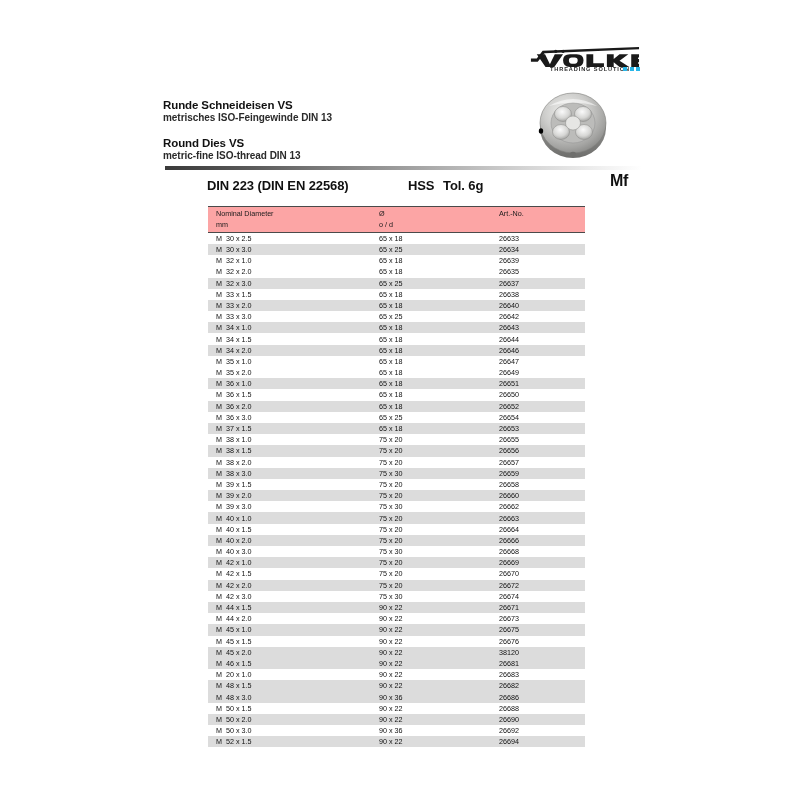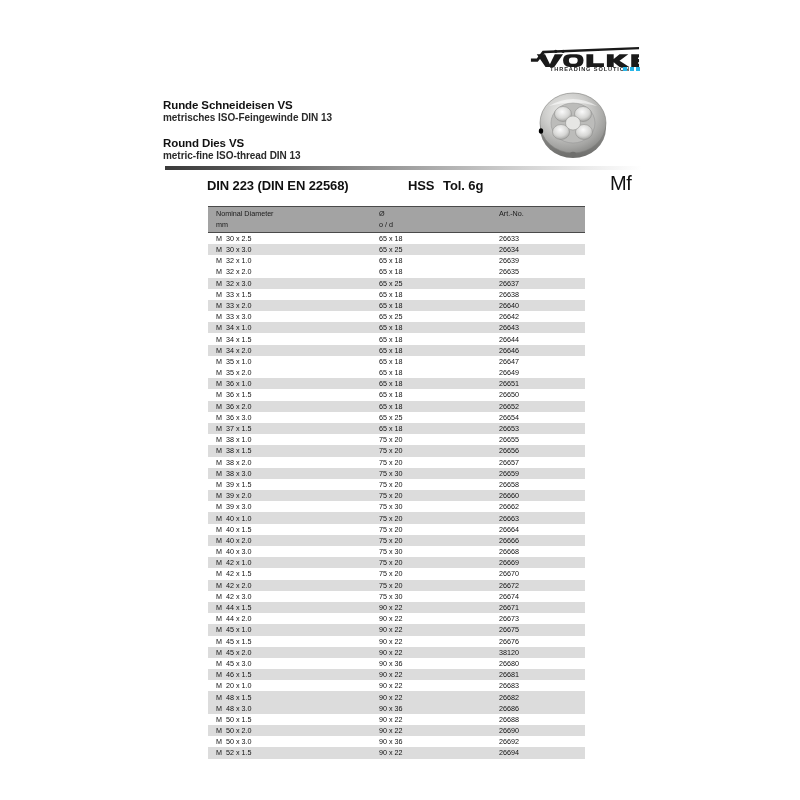--- a/index.html
+++ b/index.html
@@ -119,22 +119,22 @@
     white-space: nowrap;
     letter-spacing: -0.1px;
   }
   .spec-din   { left: 207px; top: 0; }
   .spec-hss   { left: 377px; top: 0; padding-left: 31px; }
   .spec-tol   { left: 443px; top: 0; }
   .spec-mf {
     position: absolute;
     left: 610px;
     top: -6px;
-    font-size: 20px;
-    font-weight: normal;
+    font-size: 16px;
+    font-weight: bold;
     color: #111111;
     letter-spacing: -0.3px;
   }
 
   
   .table-wrap {
     position: absolute;
     left: 208px;
     top: 206px;
     width: 377px;
@@ -144,21 +144,21 @@
     width: 377px;
     table-layout: fixed;
     font-size: 7.2px;
     color: #111111;
   }
   table.dies col.c-nom  { width: 163px; }
   table.dies col.c-dia  { width: 120px; }
   table.dies col.c-art  { width: 94px; }
 
   table.dies thead th {
-    background: #a3a3a3;
+    background: #fca5a5;
     font-weight: normal;
     text-align: left;
     padding: 2.1px 0 2.1px 8px;
     font-size: 7.2px;
     color: #1a1a1a;
     line-height: 9px;
     border: 0;
   }
   table.dies thead tr.hdr-top th {
     border-top: 1.6px solid #4a4a4a;
@@ -476,25 +476,20 @@
           <tr class="odd">
             <td class="cell-nom"><span class="m-prefix">M</span><span>45 x 1.5</span></td>
             <td class="cell-dia">90 x 22</td>
             <td class="cell-art">26676</td>
           </tr>
           <tr class="even">
             <td class="cell-nom"><span class="m-prefix">M</span><span>45 x 2.0</span></td>
             <td class="cell-dia">90 x 22</td>
             <td class="cell-art">38120</td>
           </tr>
-          <tr class="odd">
-            <td class="cell-nom"><span class="m-prefix">M</span><span>45 x 3.0</span></td>
-            <td class="cell-dia">90 x 36</td>
-            <td class="cell-art">26680</td>
-          </tr>
           <tr class="even">
             <td class="cell-nom"><span class="m-prefix">M</span><span>46 x 1.5</span></td>
             <td class="cell-dia">90 x 22</td>
             <td class="cell-art">26681</td>
           </tr>
           <tr class="odd">
             <td class="cell-nom"><span class="m-prefix">M</span><span>20 x 1.0</span></td>
             <td class="cell-dia">90 x 22</td>
             <td class="cell-art">26683</td>
           </tr>

